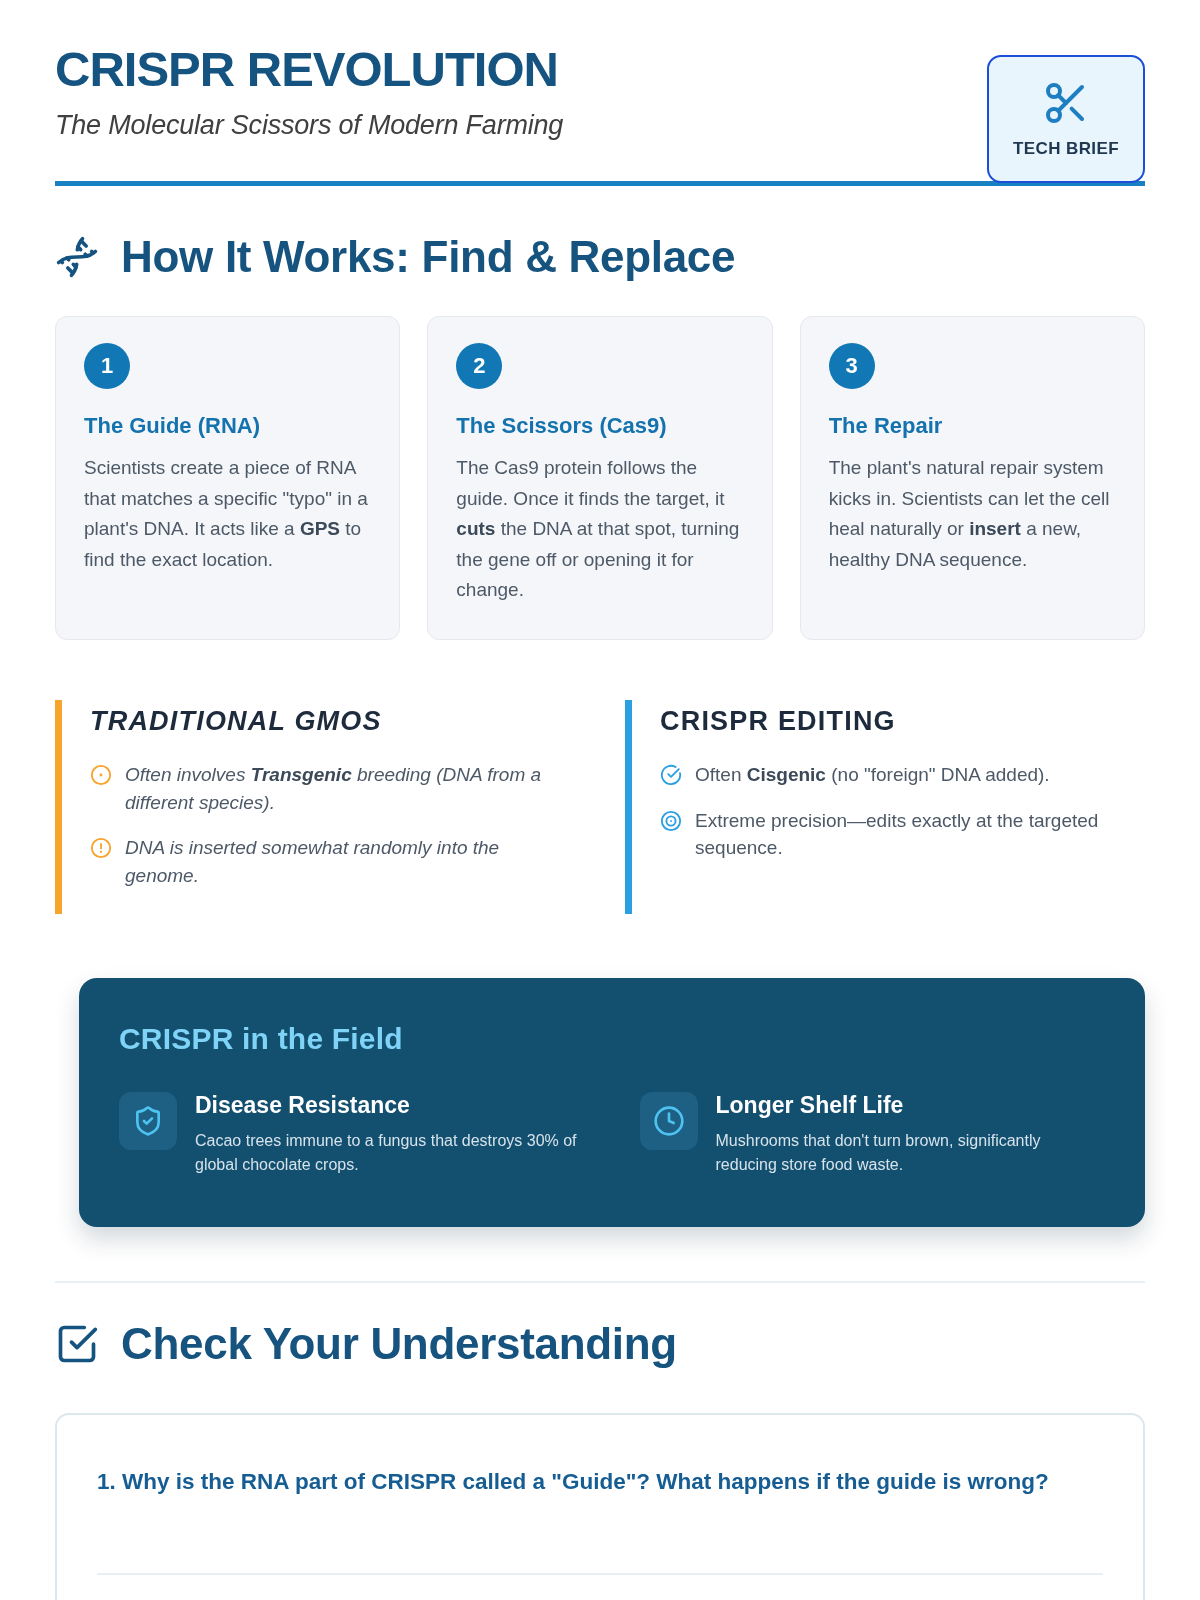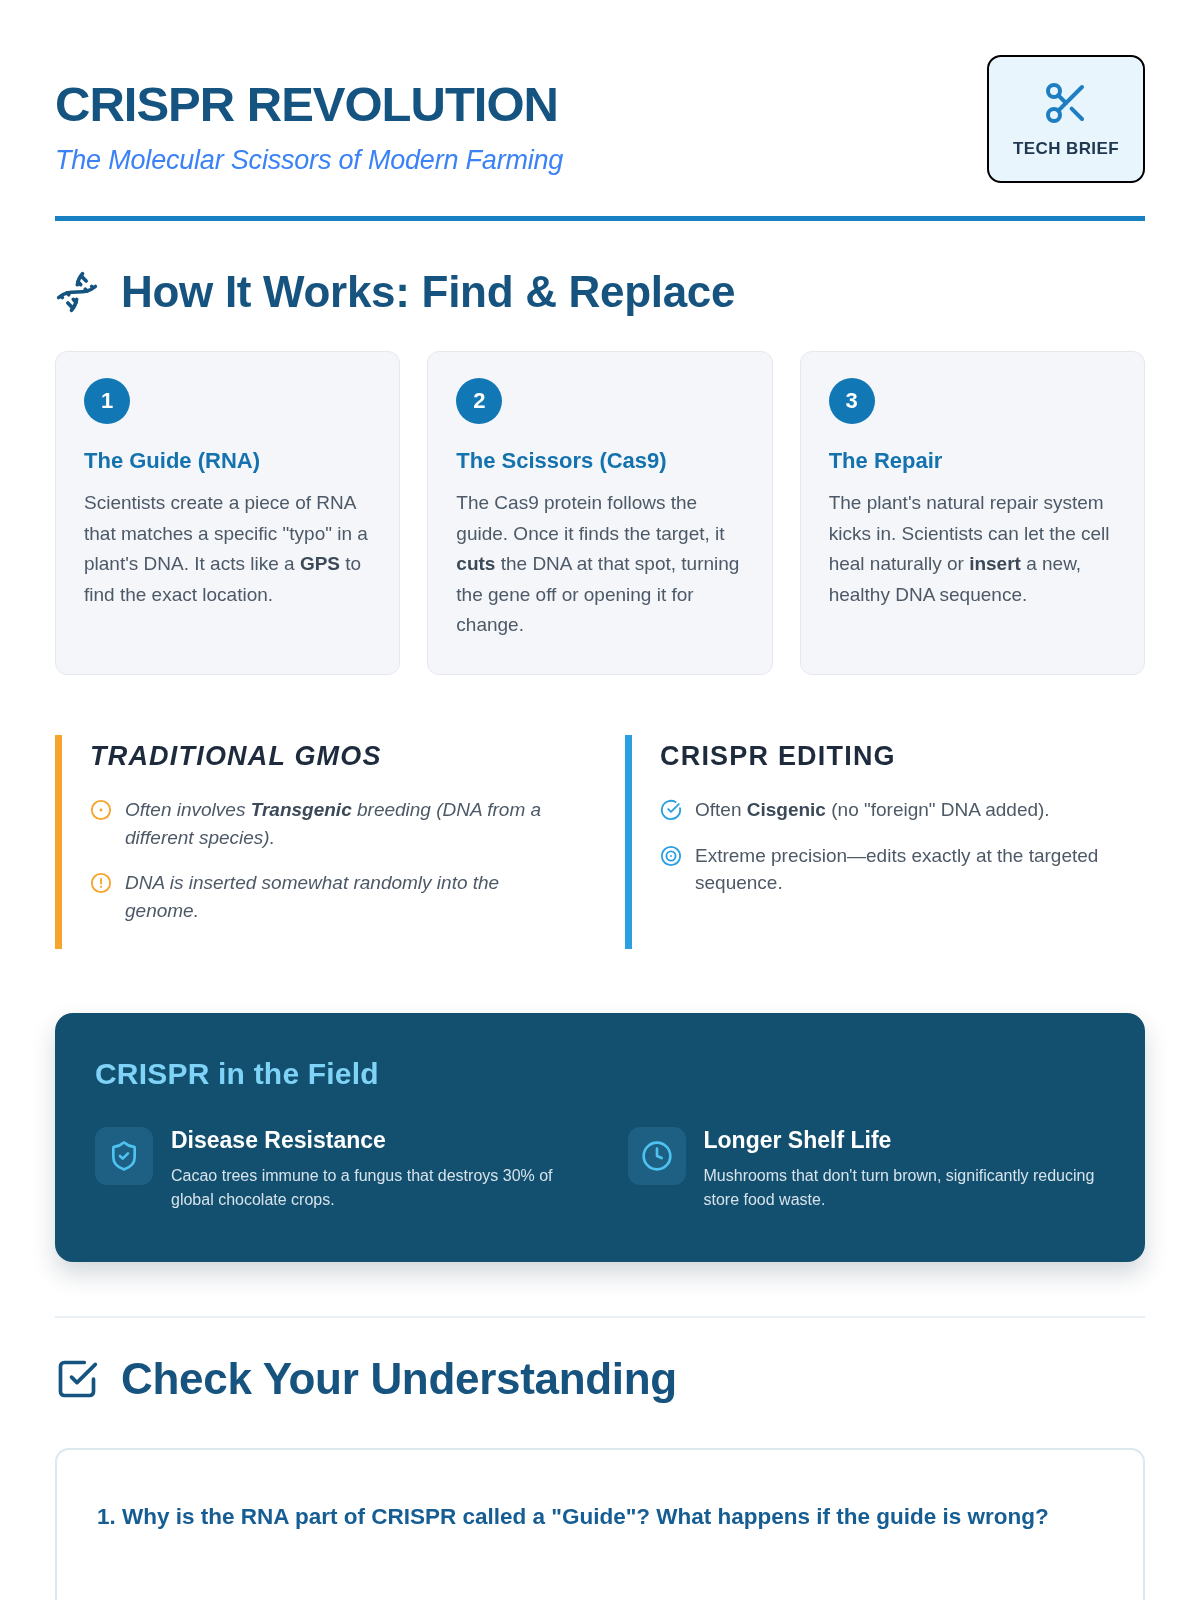--- a/index.html
+++ b/index.html
@@ -6,33 +6,33 @@
   body {
     width: 1200px; height: 1600px;
     background: #ffffff;
     overflow: hidden;
     font-family: "Liberation Sans", "DejaVu Sans", sans-serif;
     color: #4d5967;
   }
   .page { padding: 0 55px; position: relative; }
 
   
-  .header { position: relative; padding-top: 79px; }
+  .header { position: relative; padding-top: 44px; }
   .h1 {
     margin: 0; font-size: 49px; line-height: 1.05; font-weight: 800;
     letter-spacing: -1px; color: #155380;
   }
   .subtitle {
     margin-top: 15px; font-size: 27px; font-style: italic;
-    font-weight: 500; color: #3b82f6; letter-spacing: -0.2px;
+    font-weight: 500; color: #404040; letter-spacing: -0.2px;
   }
   .badge {
     position: absolute; top: 55px; right: 0;
     width: 158px; height: 128px; box-sizing: border-box;
-    background: #e9f5fd; border: 2px solid #000000; border-radius: 14px;
+    background: #e9f5fd; border: 2px solid #1d4ed8; border-radius: 14px;
     display: flex; flex-direction: column; align-items: center; justify-content: center;
     gap: 12px;
   }
   .badge svg { width: 48px; height: 48px; color: #1e7ec2; }
   .badge-label { font-size: 17px; font-weight: 800; color: #203850; letter-spacing: 0.4px; }
   .rule { margin-top: 40px; height: 5px; background: #1781c3; }
 
   
   .section-head { display: flex; align-items: center; gap: 22px; }
   .section-head.how { margin-top: 46px; }
@@ -66,20 +66,21 @@
   .compare-item svg { width: 22px; height: 22px; flex-shrink: 0; margin-top: 3px; }
   .gmo .compare-item svg { color: #f6a42c; }
   .crispr .compare-item svg { color: #2b9fe2; }
   .compare-text { font-size: 19px; line-height: 1.45; color: #4d5967; }
 
   
   .field-panel {
     margin-top: 64px; background: #134f6f; border-radius: 18px;
     padding: 44px 40px 50px; box-sizing: border-box;
     box-shadow: 0 12px 24px rgba(10, 40, 60, 0.18);
+    margin-left: 24px;
   }
   .field-title { font-size: 30px; font-weight: 700; color: #7ed3f6; letter-spacing: 0.2px; }
   .field-grid { margin-top: 36px; display: grid; grid-template-columns: 1fr 1fr; column-gap: 55px; }
   .field-item { display: flex; align-items: flex-start; gap: 18px; }
   .field-tile {
     width: 58px; height: 58px; border-radius: 12px; background: #1d6083;
     display: flex; align-items: center; justify-content: center; flex-shrink: 0;
   }
   .field-tile svg { width: 32px; height: 32px; color: #4ec2f0; }
   .field-item-title { font-size: 23px; font-weight: 700; color: #ffffff; }

